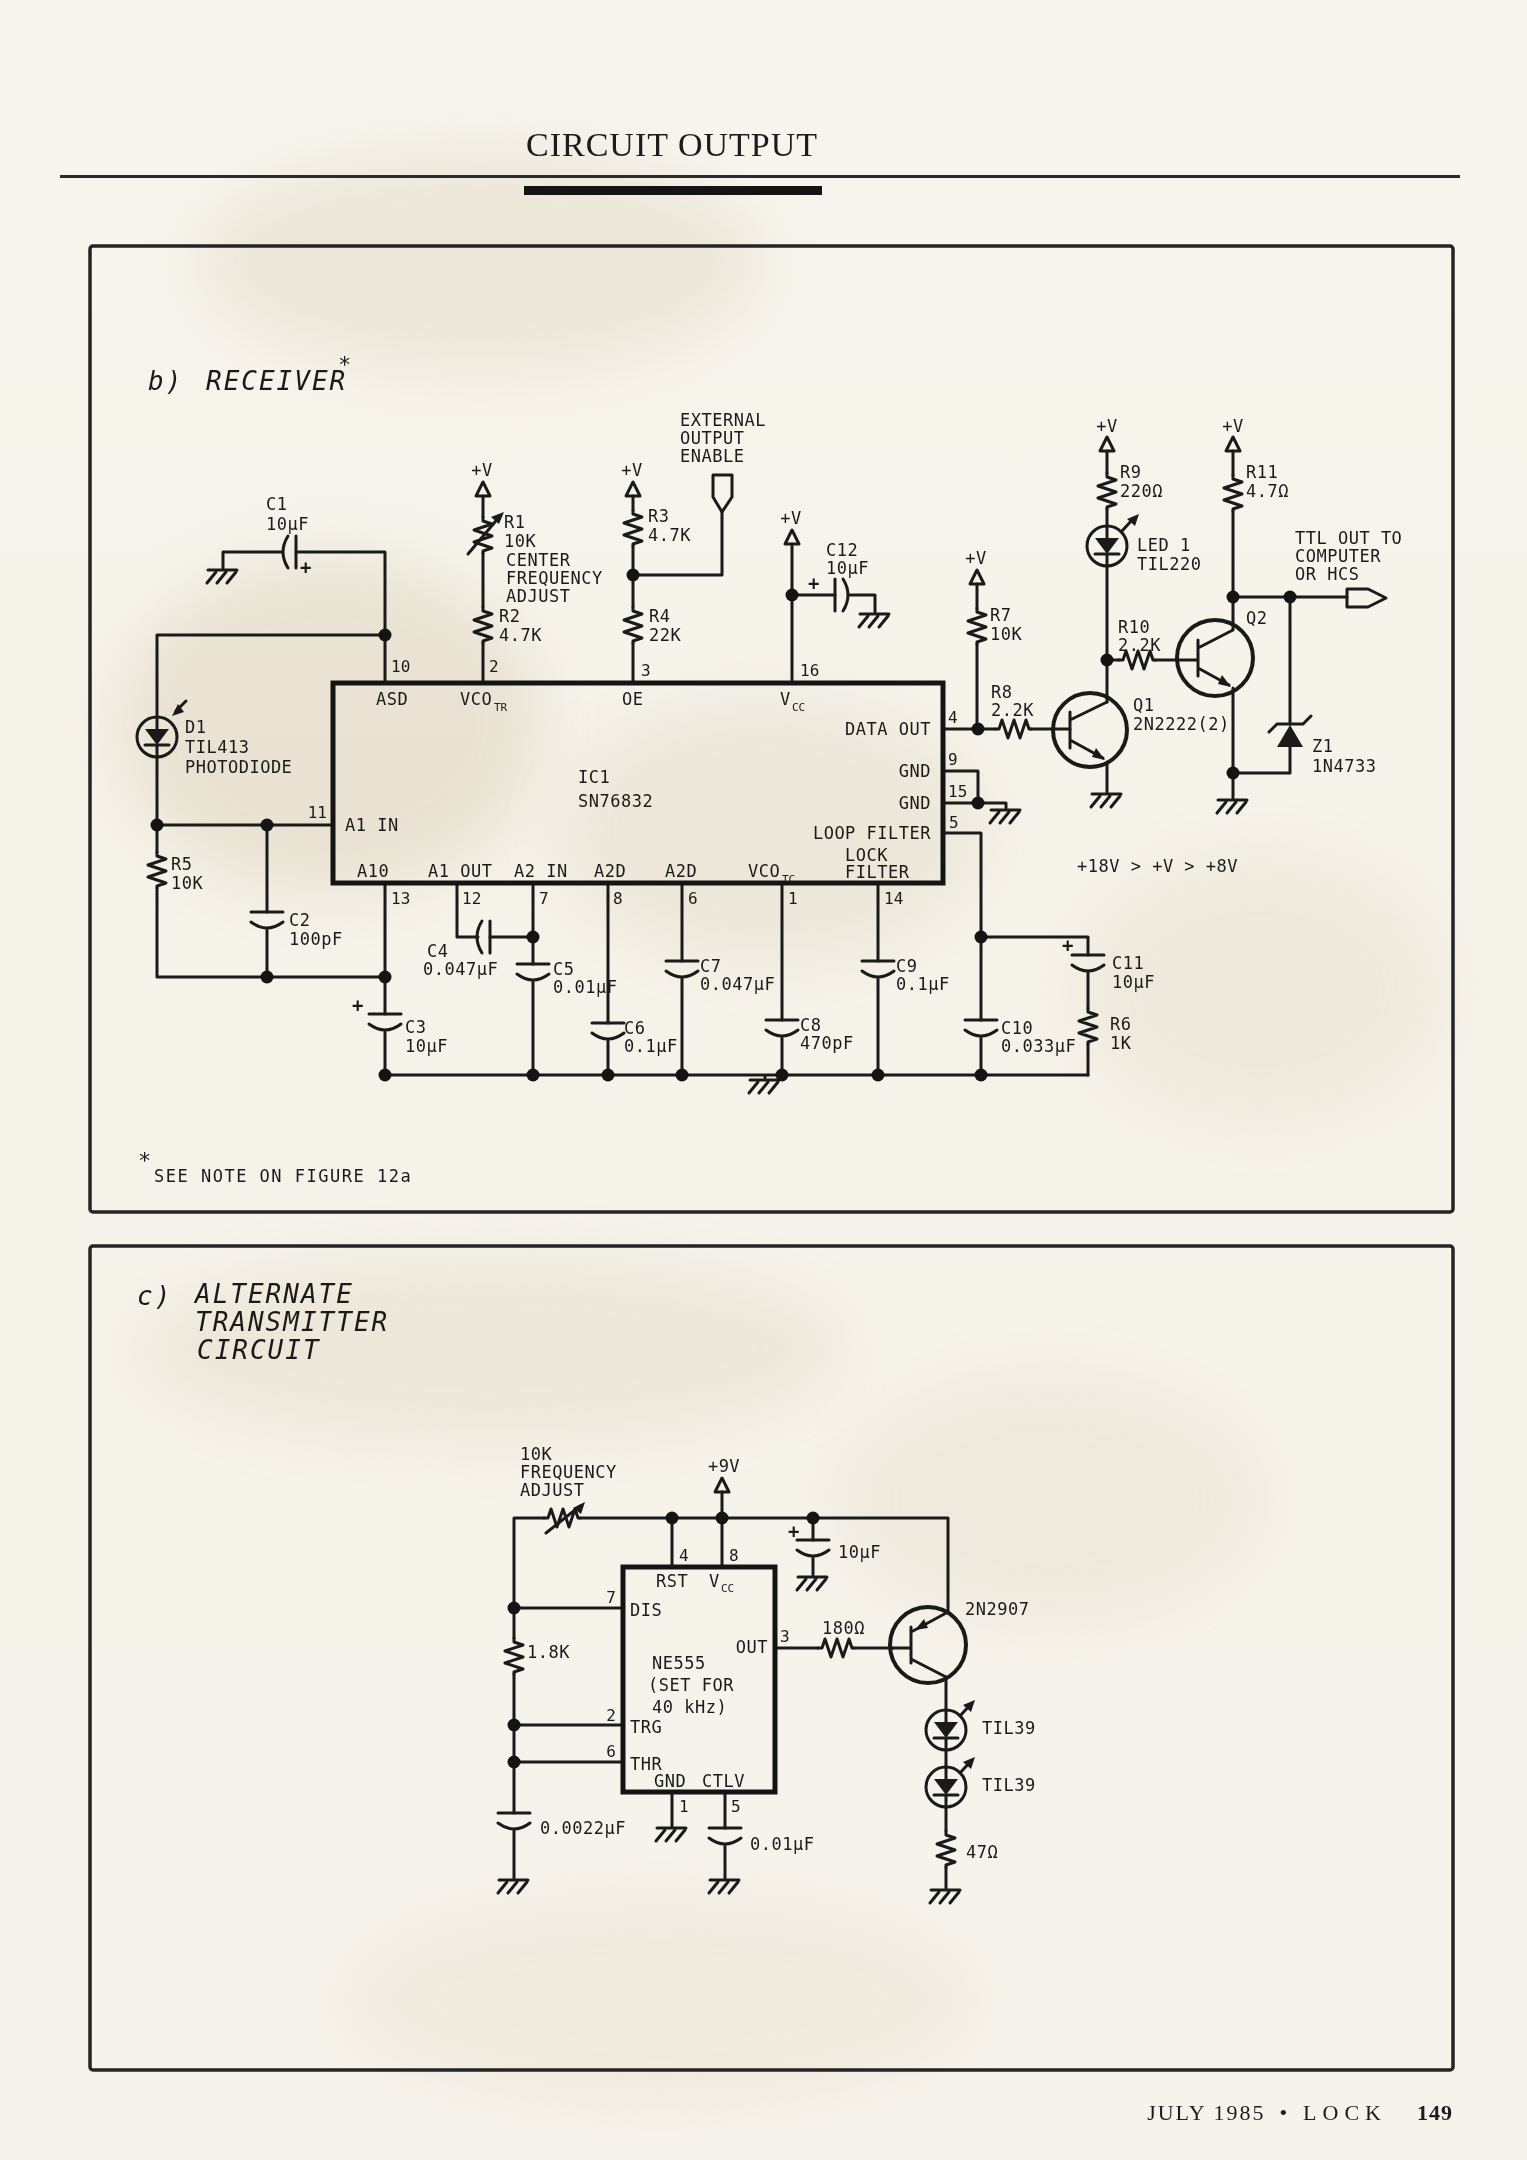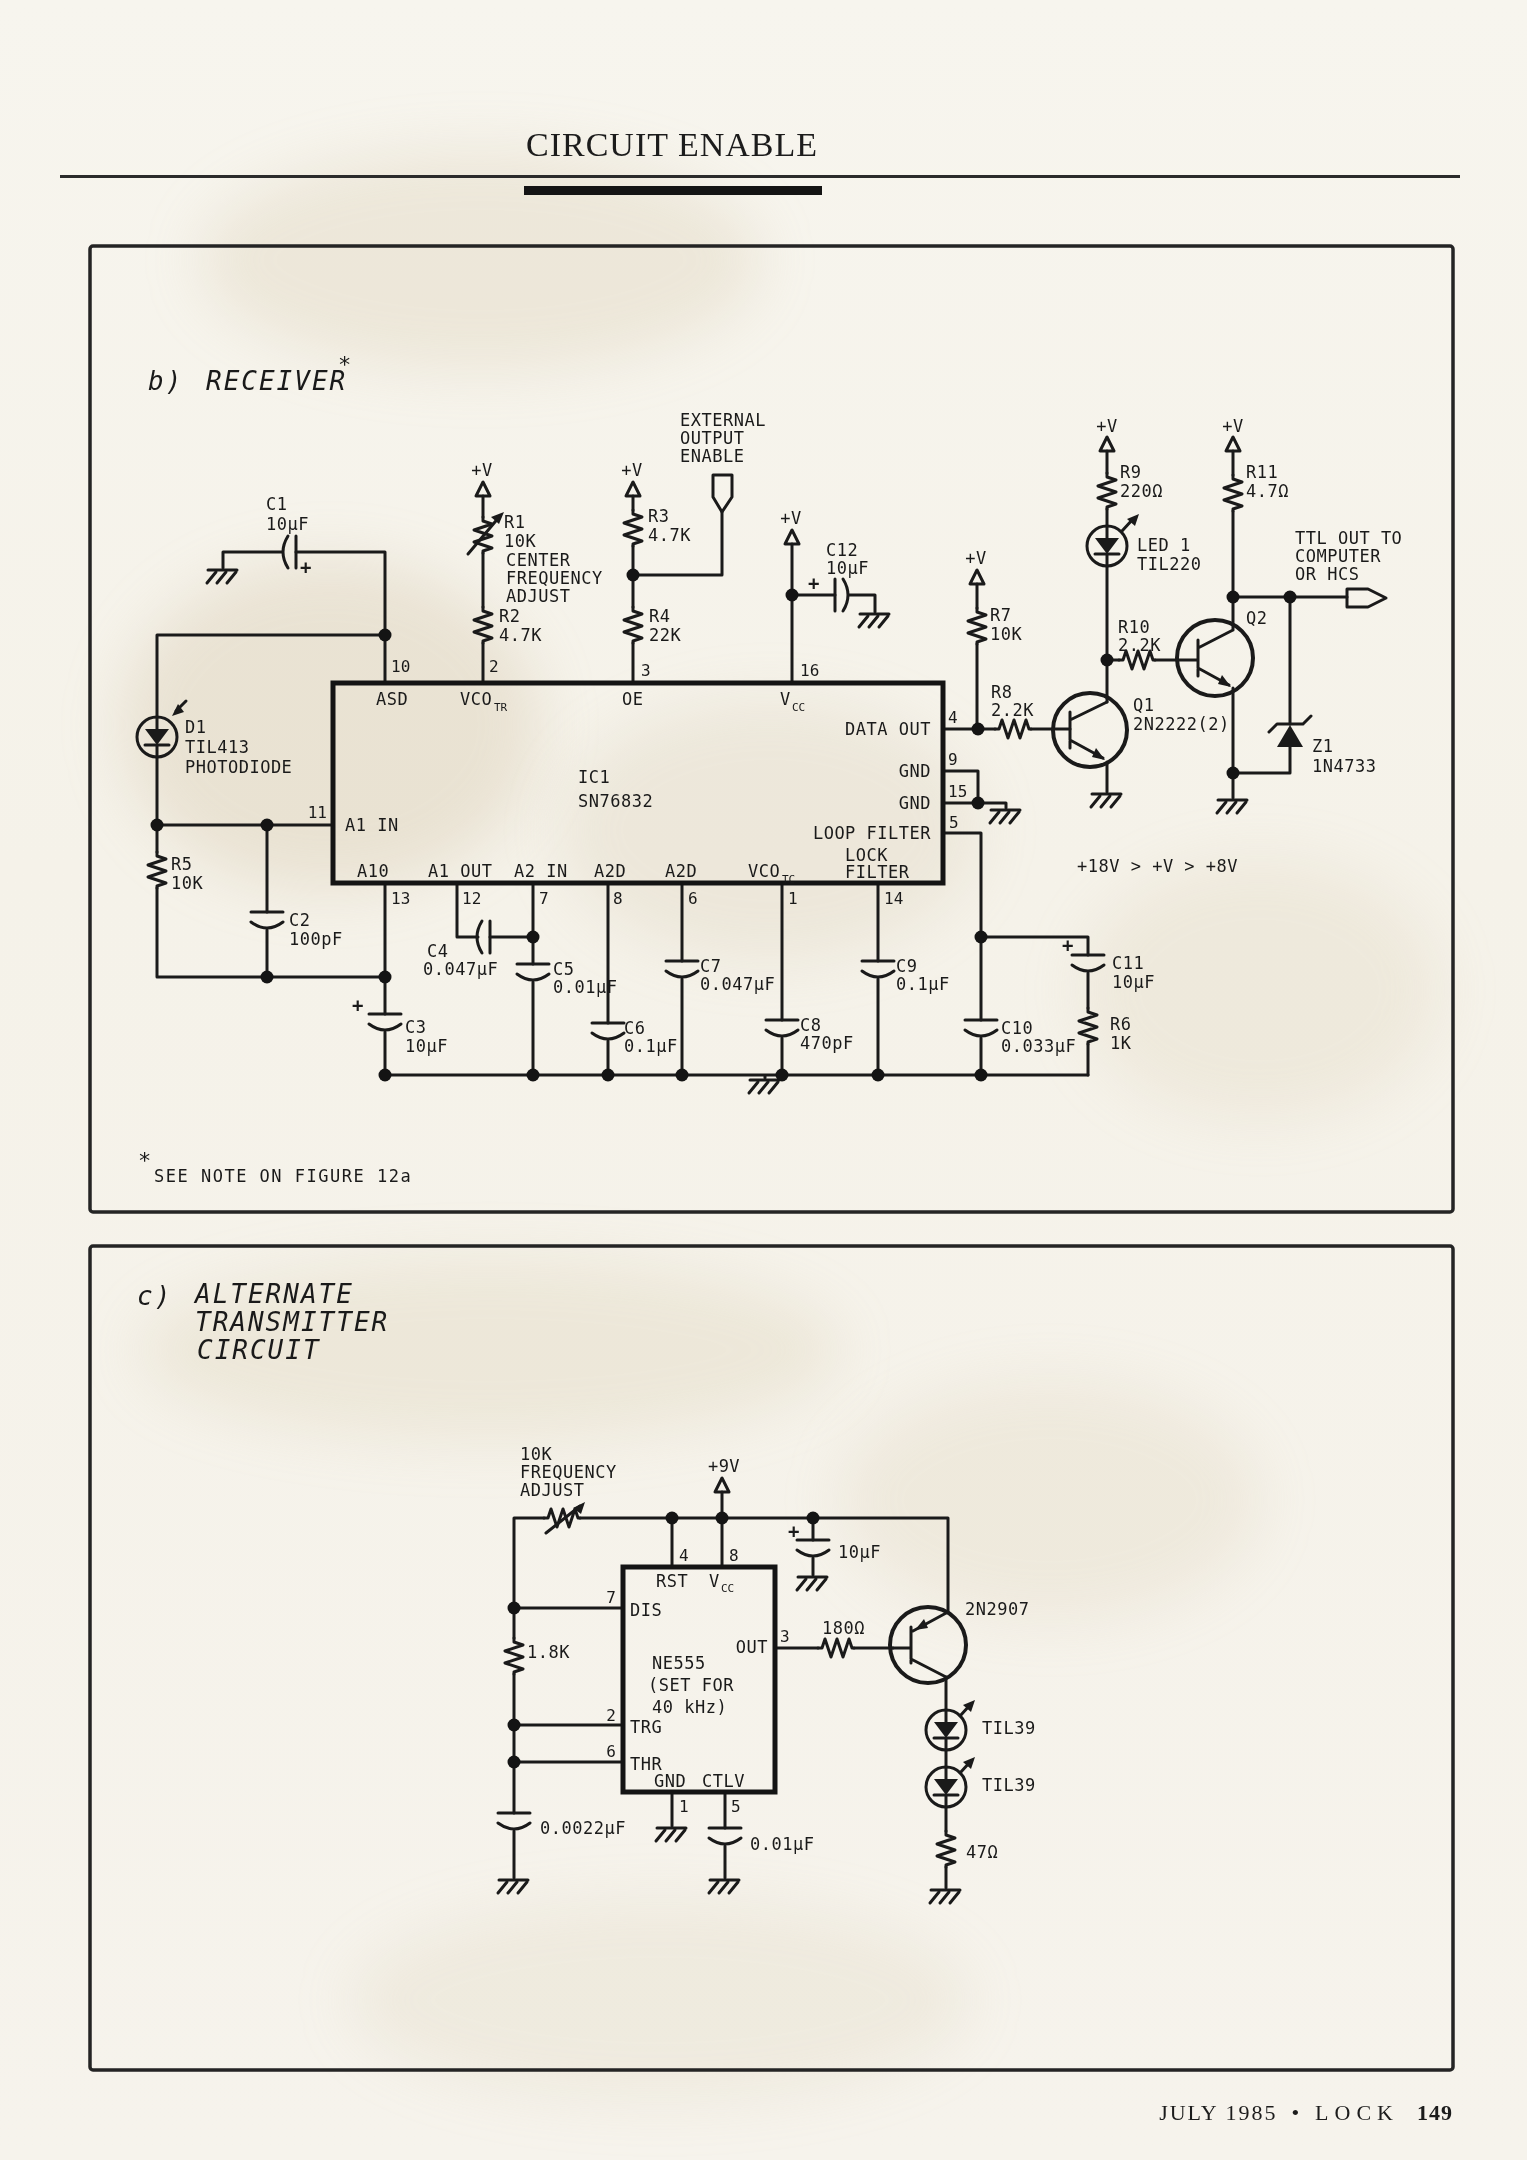--- a/index.html
+++ b/index.html
@@ -18,21 +18,21 @@
     font-size:34px;letter-spacing:1px;color:#1c1c1c;white-space:nowrap;
   }
   .hdr-rule{position:absolute;top:175px;left:60px;width:1400px;height:3px;background:#2b2b2b;}
   .hdr-bar{position:absolute;top:186px;left:524px;width:298px;height:9px;background:#141414;}
   .footer{
     position:absolute;top:2100px;right:74px;
     font-family:Liberation Serif, serif;font-size:22px;color:#1c1c1c;
     display:flex;align-items:baseline;gap:14px;letter-spacing:2px;white-space:nowrap;
   }
   .footer .mag{letter-spacing:6px;}
-  .footer .pg{font-weight:bold;margin-left:4px;letter-spacing:1px;}
+  .footer .pg{font-weight:bold;margin-left:16px;letter-spacing:1px;}
   svg{position:absolute;left:0;top:0;}
   svg .w{stroke:#1a1a1a;stroke-width:3;fill:none;stroke-linecap:round;stroke-linejoin:round;}
   svg .box{stroke:#141414;stroke-width:5;fill:none;}
   svg .panel{stroke:#242424;stroke-width:3.5;fill:none;}
   svg .dot{fill:#141414;stroke:none;}
   svg .fill{fill:#1a1a1a;stroke:none;}
   svg text{fill:#1a1a1a;font-family:"DejaVu Sans Mono",monospace;}
   svg .lbl{font-size:17px;letter-spacing:0.5px;}
   svg .num{font-size:16px;}
   svg .sub{font-size:11px;}
@@ -49,21 +49,21 @@
 <div class="page">
 
   <div class="stain" style="left:200px;top:150px;width:560px;height:220px;background:rgba(203,186,152,0.22);"></div>
   <div class="stain" style="left:120px;top:560px;width:420px;height:330px;background:rgba(200,182,146,0.26);"></div>
   <div class="stain" style="left:560px;top:700px;width:420px;height:260px;background:rgba(206,190,158,0.2);"></div>
   <div class="stain" style="left:1080px;top:860px;width:360px;height:260px;background:rgba(208,193,160,0.18);"></div>
   <div class="stain" style="left:140px;top:1260px;width:700px;height:180px;background:rgba(203,188,152,0.2);"></div>
   <div class="stain" style="left:840px;top:1380px;width:420px;height:240px;background:rgba(208,194,162,0.18);"></div>
   <div class="stain" style="left:350px;top:1900px;width:620px;height:200px;background:rgba(206,192,158,0.16);"></div>
 
-  <div class="hdr-title">CIRCUIT ENABLE</div>
+  <div class="hdr-title">CIRCUIT OUTPUT</div>
   <div class="hdr-rule"></div>
   <div class="hdr-bar"></div>
 
   <svg width="1527" height="2160" viewBox="0 0 1527 2160">
     <defs>
       <path id="resv" d="M0,0 V4 L9,7 L-9,13 L9,19 L-9,25 L9,31 L0,34 V36"></path>
       <path id="resh" d="M0,0 H4 L7,-9 L13,9 L19,-9 L25,9 L31,-9 L34,0 H36"></path>
       <g id="capv">
           <path d="M-16,0 H16"></path>
           <path d="M-16,10 Q0,22 16,10"></path>

